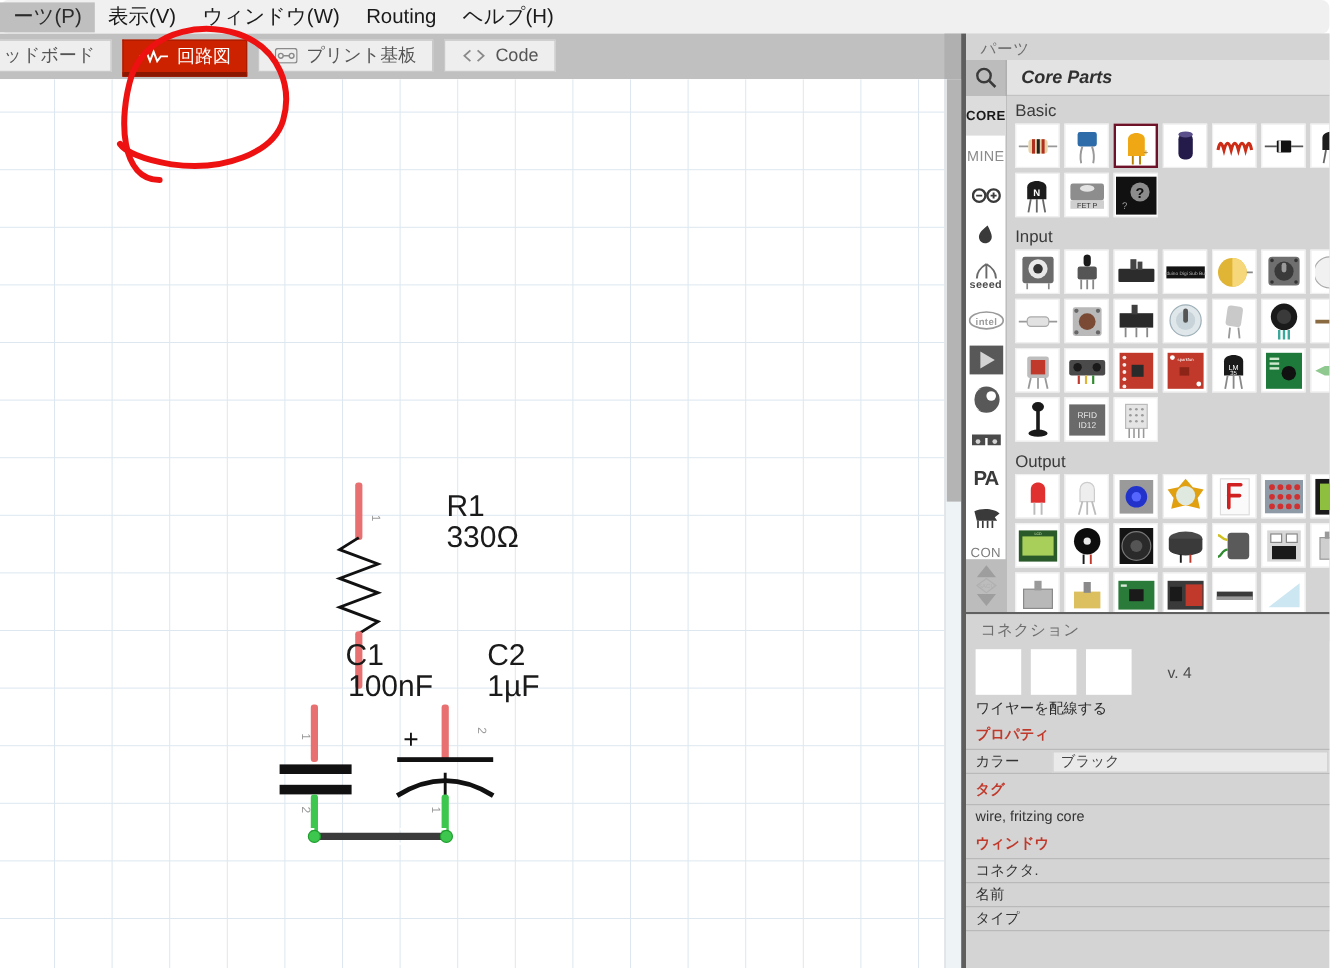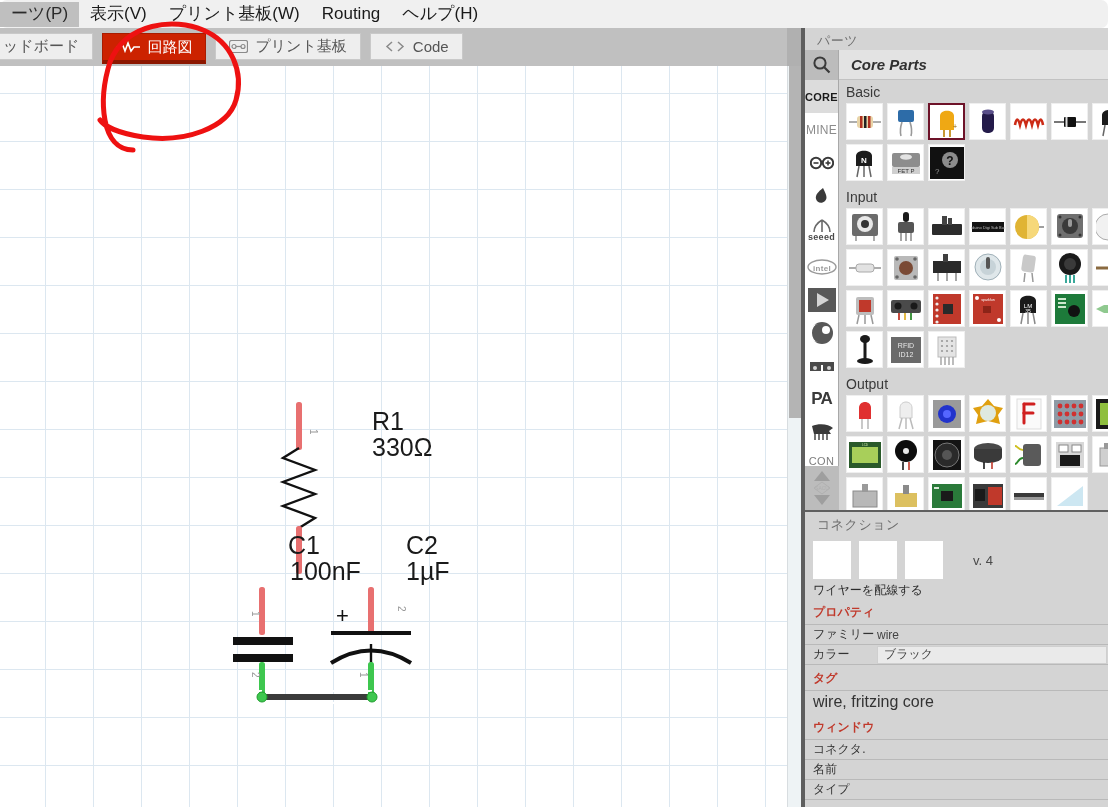--- a/index.html
+++ b/index.html
@@ -149,40 +149,40 @@
     display: flex; height: 20px; align-items: center;
     border-bottom: 1px solid #b9b9b9; font-size: 12px; color: #333;
   }
   .insp-key { width: 72px; padding-left: 8px; color: #333; }
   .insp-val { color: #444; }
   .insp-val.field {
     flex: 1; height: 18px; background: #eaeaea; border: 1px solid #cfcfcf;
     display: flex; align-items: center; padding-left: 6px; margin-right: 1px;
   }
   .insp-plain {
-    font-size: 16px; color: #333; padding: 2px 0 3px 8px;
+    font-size: 12px; color: #333; padding: 2px 0 3px 8px;
     border-bottom: 0px solid #b9b9b9;
   }
 
   
   #bin-scroller {
     position: absolute; left: 0; bottom: 0; width: 34px; height: 44px;
     background: #bcbcbc; display: flex; flex-direction: column;
     align-items: center; justify-content: center;
   }
 </style>
 </head>
 <body>
 
 <div id="app">
 
   <div id="menubar">
     <div class="menu-item highlighted">ーツ(P)</div>
     <div class="menu-item">表示(V)</div>
-    <div class="menu-item">プリント基板(W)</div>
+    <div class="menu-item">ウィンドウ(W)</div>
     <div class="menu-item">Routing</div>
     <div class="menu-item">ヘルプ(H)</div>
   </div>
 
   <div id="tabstrip">
     <div class="tab">
       <span>ッドボード</span>
     </div>
     <div class="tab active">
       <span class="tab-ico">
@@ -840,24 +840,20 @@
         <div class="insp-thumb"></div>
         <div class="insp-thumb"></div>
         <div id="insp-ver">v. 4</div>
       </div>
 
       <div id="insp-desc">ワイヤーを配線する</div>
 
       <div class="insp-red">プロパティ</div>
 
       <div class="insp-row">
-        <div class="insp-key">ファミリー</div>
-        <div class="insp-val">wire</div>
-      </div>
-      <div class="insp-row">
         <div class="insp-key">カラー</div>
         <div class="insp-val field">ブラック</div>
       </div>
 
       <div class="insp-red">タグ</div>
       <div class="insp-plain">wire, fritzing core</div>
 
       <div class="insp-red">ウィンドウ</div>
       <div class="insp-row">
         <div class="insp-key">コネクタ.</div>

